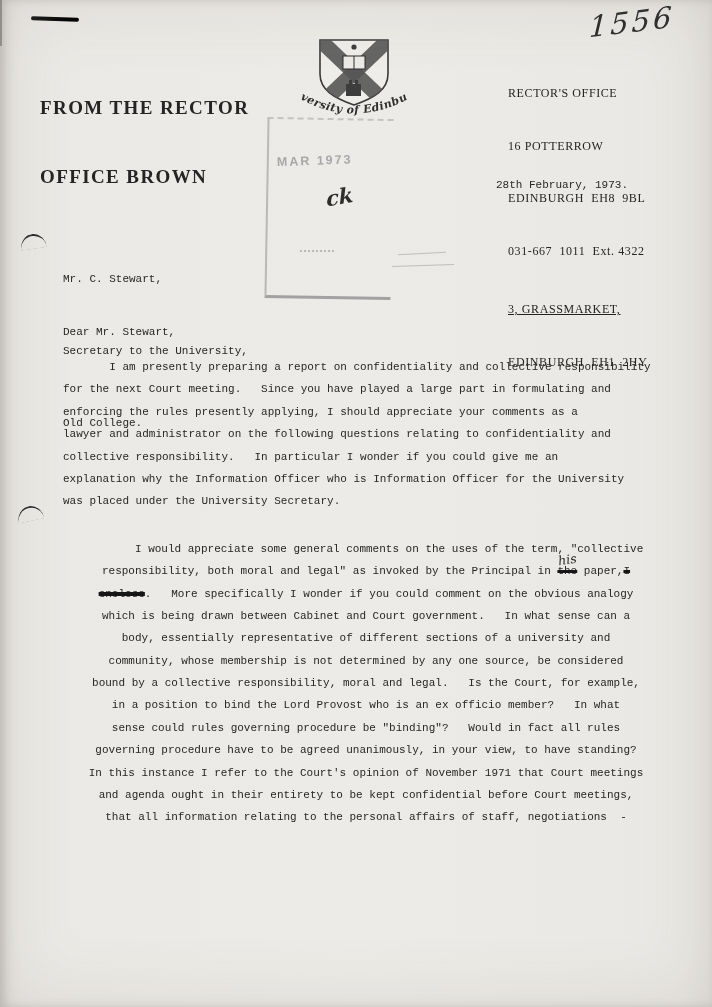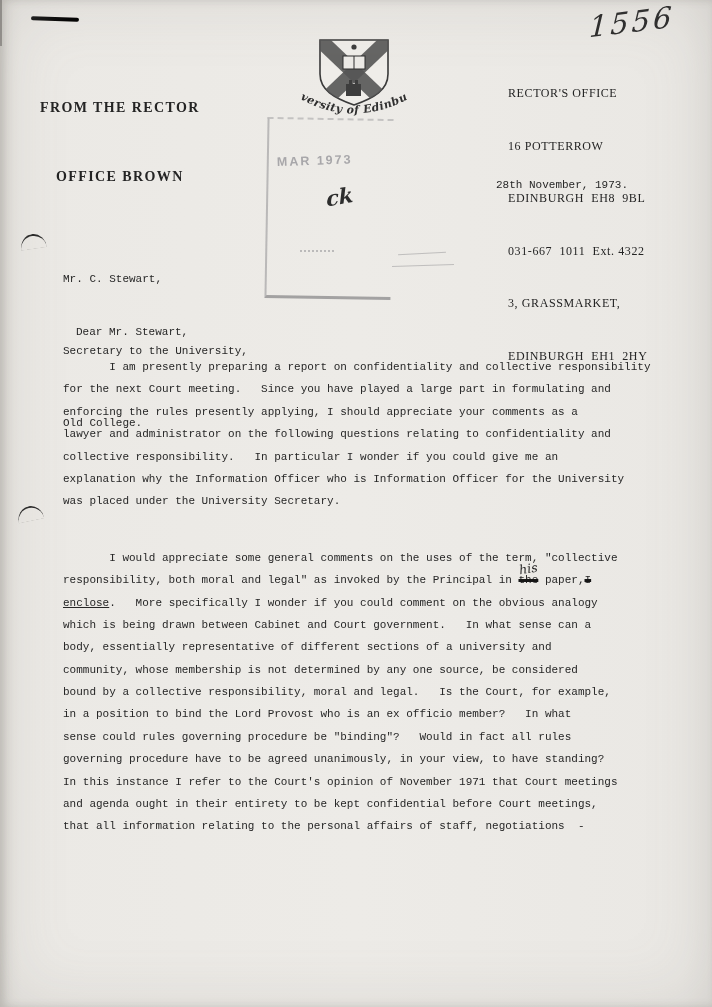--- a/index.html
+++ b/index.html
@@ -12,23 +12,23 @@
   .page::after{content:"";position:absolute;inset:0;pointer-events:none;
     box-shadow:inset 0 0 70px rgba(120,115,105,.16), inset 4px 0 8px rgba(90,88,84,.22);}
   .abs{position:absolute;}
   .tw{font:11px/22.4px "Liberation Mono", monospace; white-space:pre;}
   .serifhead{font-family:"Liberation Serif", serif; color:#242424;}
 
   
   .pen-stroke{left:31px;top:17px;width:48px;height:4px;background:linear-gradient(90deg,#1a1a1a,#000 80%,#000);
     border-radius:3px;transform:rotate(2deg);}
   .edge-mark{left:0;top:0;width:2px;height:46px;background:#6a6864;opacity:.55;}
-  .from-block{left:40px;top:50px;font-size:14px;letter-spacing:1.4px;font-weight:600;line-height:23px;white-space:pre;text-align:center;}
+  .from-block{left:40px;top:50px;font-size:19px;letter-spacing:1.4px;font-weight:600;line-height:23px;white-space:pre;}
   .office-block{left:508px;top:50px;font-size:12px;letter-spacing:.6px;line-height:17.5px;white-space:pre;}
-  .office-block .grp2{margin-top:0;}
+  .office-block .grp2{margin-top:6px;text-decoration:underline;}
   .hw{font-family:"DejaVu Serif", serif;font-style:italic;color:#2d2d2d;}
   .hw-number{left:589px;top:5px;font-size:29px;letter-spacing:3px;transform:rotate(-7deg) skewX(-10deg);}
   .hw-initials{left:326px;top:184px;font-size:21px;font-weight:bold;transform:rotate(-10deg) skewX(-6deg);}
   .date{left:496px;top:174px;}
 
   
   .crest{left:296px;top:34px;}
   .crest .cap{font:italic bold 11px "DejaVu Serif", serif;letter-spacing:.5px;fill:#2f2f2f;}
 
   
@@ -43,26 +43,26 @@
   .frag2{left:392px;top:265px;width:62px;transform:rotate(-2deg);}
   .frag3{left:300px;top:250px;width:34px;border-top:2px dotted rgba(95,95,102,.35);}
 
   
   .arc{width:26px;height:13px;border-top:2.5px solid #2b2b2b;border-radius:50% 50% 0 0/100% 100% 0 0;}
   .arc1{left:20px;top:234px;transform:rotate(-8deg);}
   .arc2{left:17px;top:506px;transform:rotate(-12deg);}
 
   
   .recipient{left:63px;top:219px;line-height:24px;}
-  .salutation{left:76px;top:321px;}
+  .salutation{left:63px;top:321px;}
   .letter-body{left:63px;top:356px;width:606px;}
   .line{height:22.4px;white-space:pre;}
-  .para + .para{margin-top:34px;}
+  .para + .para{margin-top:25px;text-align:center;}
   .strike{text-decoration:line-through;text-decoration-thickness:2.5px;text-decoration-color:#161616;}
-  .strike.heavy{text-decoration-thickness:4px;text-decoration:underline;}
+  .strike.heavy{text-decoration-thickness:4px;}
   .underline{text-underline-offset:3px;text-decoration-thickness:1.5px;}
   .has-above{position:relative;}
   .above-note{position:absolute;left:1px;top:-13px;font:italic 12.5px "DejaVu Serif", serif;
     transform:rotate(-8deg);color:#1f1f1f;text-decoration:none;}
 </style>
 </head>
 <body>
 
 <div class="page">
 
@@ -104,21 +104,21 @@
     <div>EDINBURGH  EH1  2HY</div>
   </div>
 
   <div class="abs stamp">
     <span class="stamp-text">MAR 1973</span>
   </div>
   <div class="abs stamp-frag frag1"></div>
   <div class="abs stamp-frag frag2"></div>
   <div class="abs stamp-frag frag3"></div>
 
-  <div class="abs tw date">28th November, 1973.</div>
+  <div class="abs tw date">28th February, 1973.</div>
 
   <div class="abs hw hw-initials">ck</div>
 
   <div class="abs arc arc1"></div>
   <div class="abs arc arc2"></div>
 
   <div class="abs tw recipient">
     <div>Mr. C. Stewart,</div>
     <div>Secretary to the University,</div>
     <div>Old College.</div>

